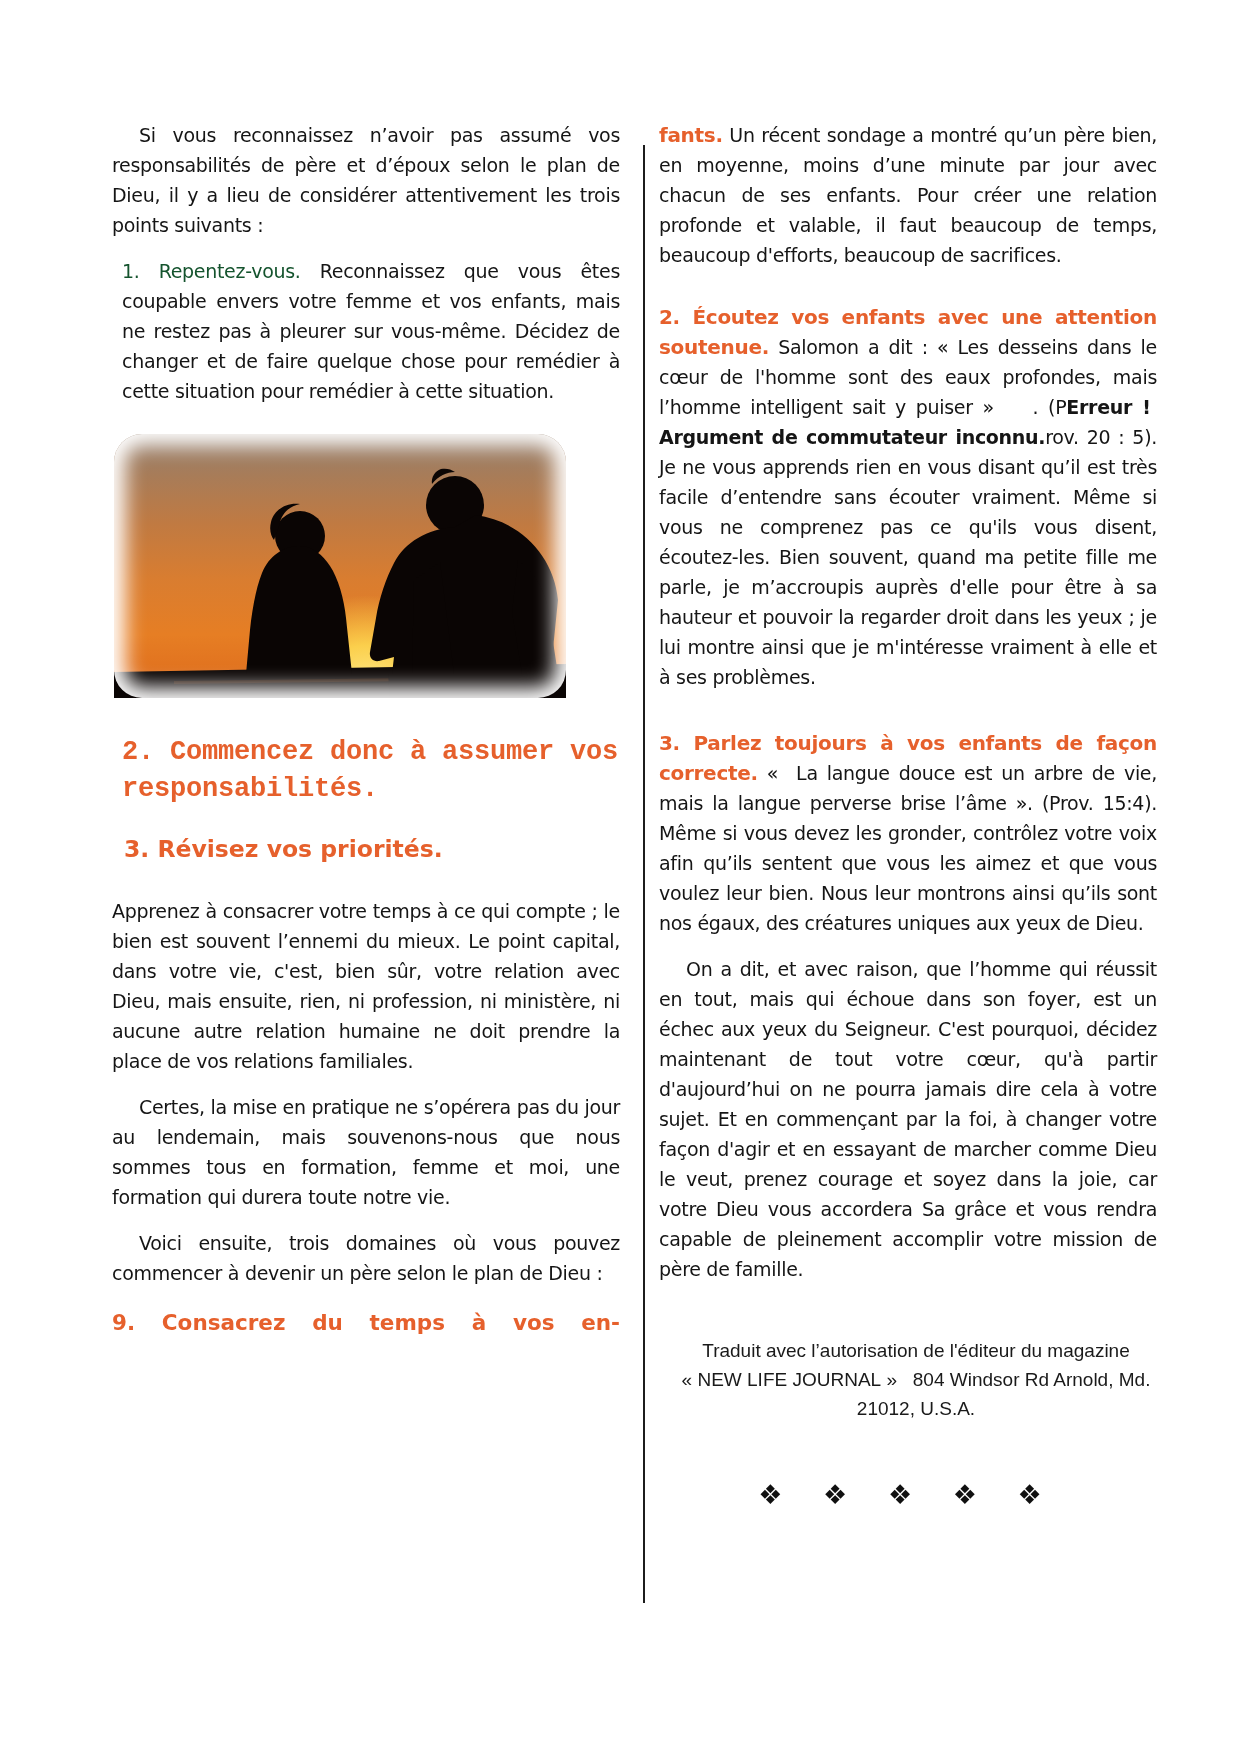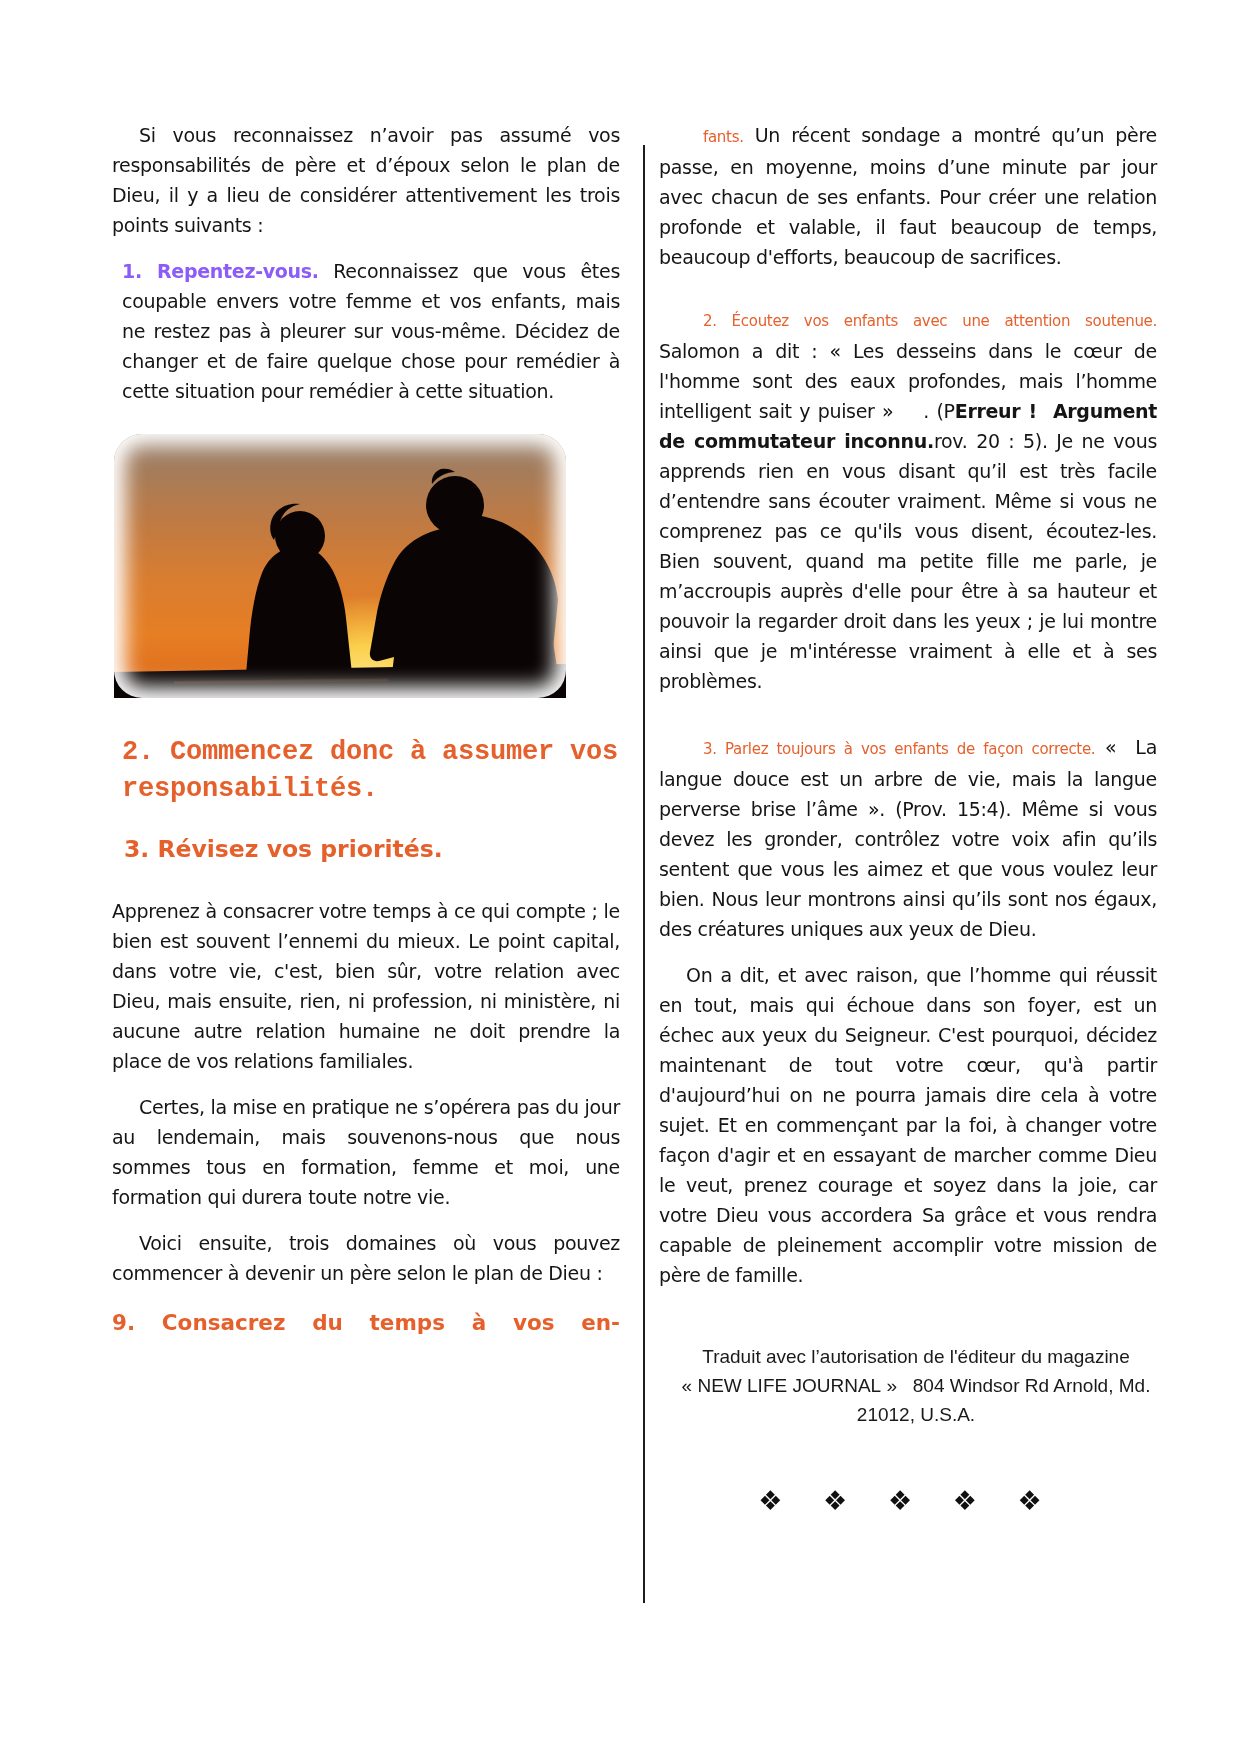--- a/index.html
+++ b/index.html
@@ -18,22 +18,22 @@
     position:absolute;left:643px;top:145px;
     width:2px;height:1458px;background:#1c1c1c;
   }
   p.body{
     margin:0 0 16px 0;
     font-size:19px;line-height:30px;
     text-align:justify;letter-spacing:-0.3px;
   }
   p.first-indent{text-indent:27px;}
   p.block-indent{padding-left:10px;}
-  .runin{color:#8b5cf6;font-weight:bold;}
-  .runin-big{color:#E6602C;font-weight:normal;font-size:15px;margin-left:44px;}
+  .runin{color:#14532d;font-weight:normal;}
+  .runin-big{color:#E6602C;font-weight:bold;font-size:20px;}
   .h-big{
     margin:36px 0 18px 0;padding-left:10px;
     color:#E6602C;font-size:27px;line-height:37px;font-weight:bold;
     letter-spacing:-0.2px;
     font-family:Liberation Mono, monospace;
   }
   .h-mid{
     margin:26px 0 32px 0;padding-left:12px;
     color:#E6602C;font-size:23.5px;line-height:30px;font-weight:bold;
   }
@@ -122,21 +122,21 @@
 
     <h3 class="h-run">9. Consacrez du temps à vos en-</h3>
   </div>
 
   <div class="divider"></div>
 
   <div class="col col-right">
 
     <p class="body">
       <span class="runin-big">fants.</span>
-      <span>Un récent sondage a montré qu’un père passe, en moyenne, moins d’une minute par jour avec chacun de ses enfants. Pour créer une relation profonde et valable, il faut beaucoup de temps, beaucoup d'efforts, beaucoup de sacrifices.</span>
+      <span>Un récent sondage a montré qu’un père bien, en moyenne, moins d’une minute par jour avec chacun de ses enfants. Pour créer une relation profonde et valable, il faut beaucoup de temps, beaucoup d'efforts, beaucoup de sacrifices.</span>
     </p>
 
     <p class="body" style="margin-top:32px;">
       <span class="runin-big">2. Écoutez vos enfants avec une attention soutenue.</span>
       <span>Salomon a dit : « Les desseins dans le cœur de l'homme sont des eaux profondes, mais l’homme intelligent sait y puiser »&nbsp;&nbsp;&nbsp;&nbsp;. (P</span><b class="err">Erreur !&nbsp; Argument de commutateur inconnu.</b><span>rov. 20 : 5). Je ne vous apprends rien en vous disant qu’il est très facile d’entendre sans écouter vraiment. Même si vous ne comprenez pas ce qu'ils vous disent, écoutez-les. Bien souvent, quand ma petite fille me parle, je m’accroupis auprès d'elle pour être à sa hauteur et pouvoir la regarder droit dans les yeux ; je lui montre ainsi que je m'intéresse vraiment à elle et à ses problèmes.</span>
     </p>
 
     <p class="body" style="margin-top:36px;">
       <span class="runin-big">3. Parlez toujours à vos enfants de façon correcte.</span>
       <span>«&nbsp; La langue douce est un arbre de vie, mais la langue perverse brise l’âme ». (Prov. 15:4). Même si vous devez les gronder, contrôlez votre voix afin qu’ils sentent que vous les aimez et que vous voulez leur bien. Nous leur montrons ainsi qu’ils sont nos égaux, des créatures uniques aux yeux de Dieu.</span>

